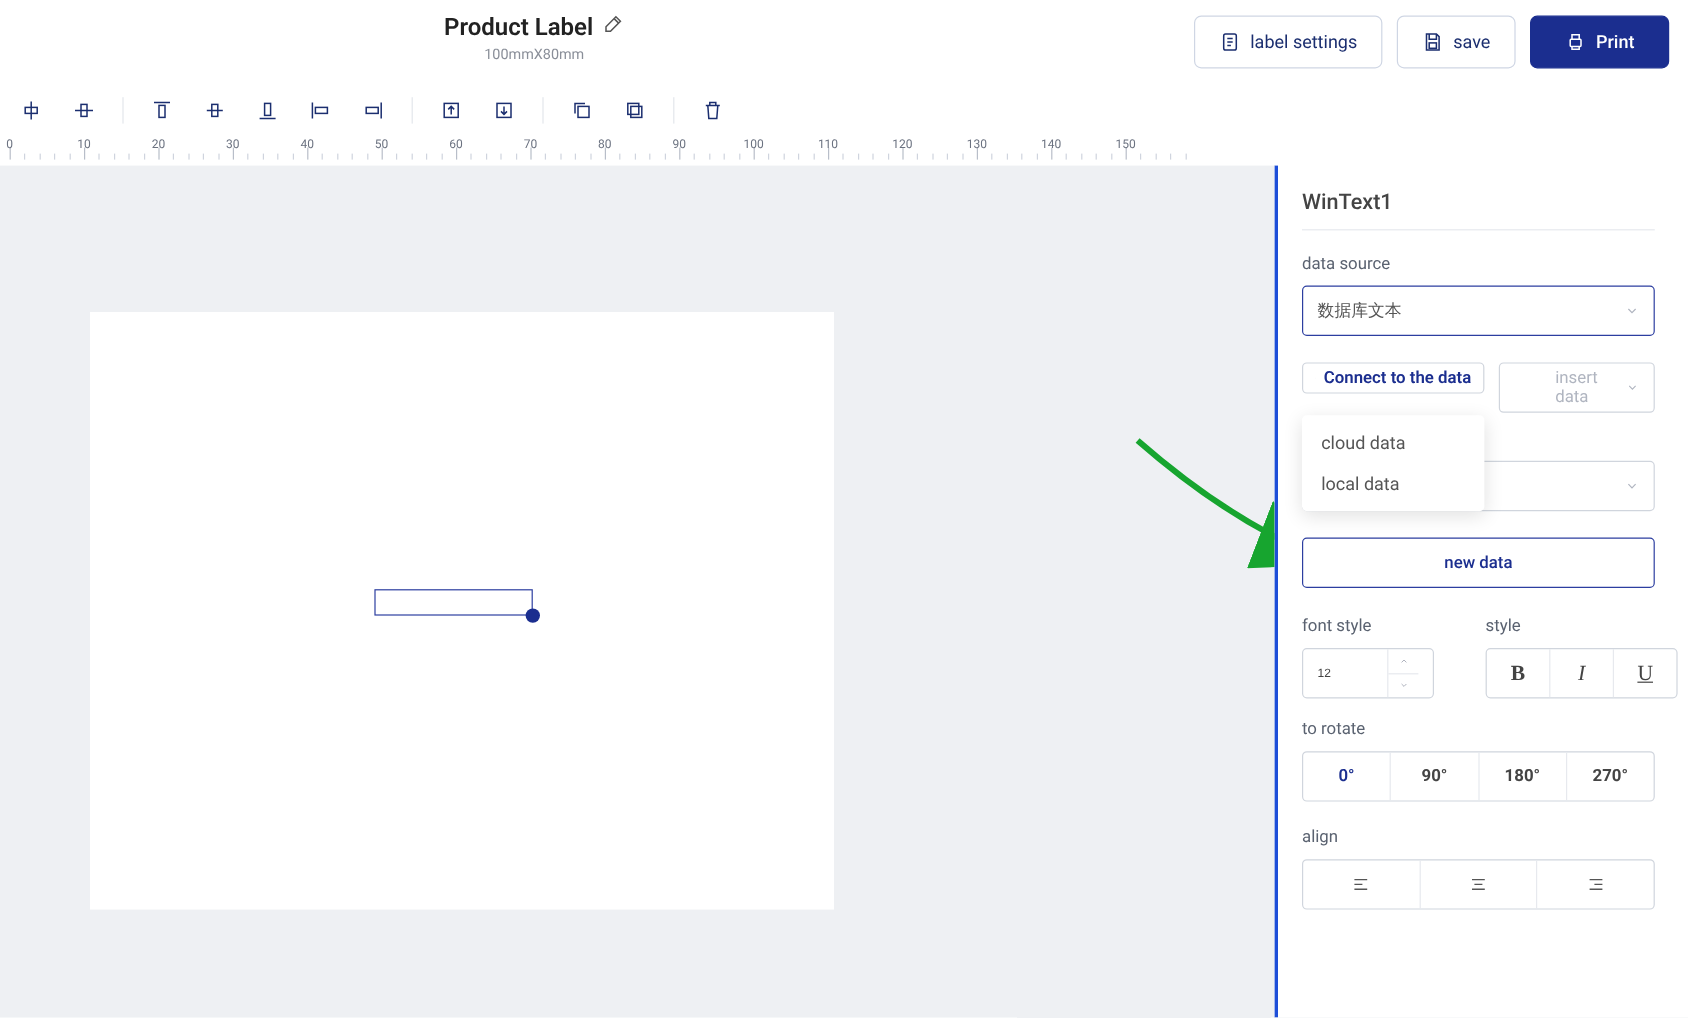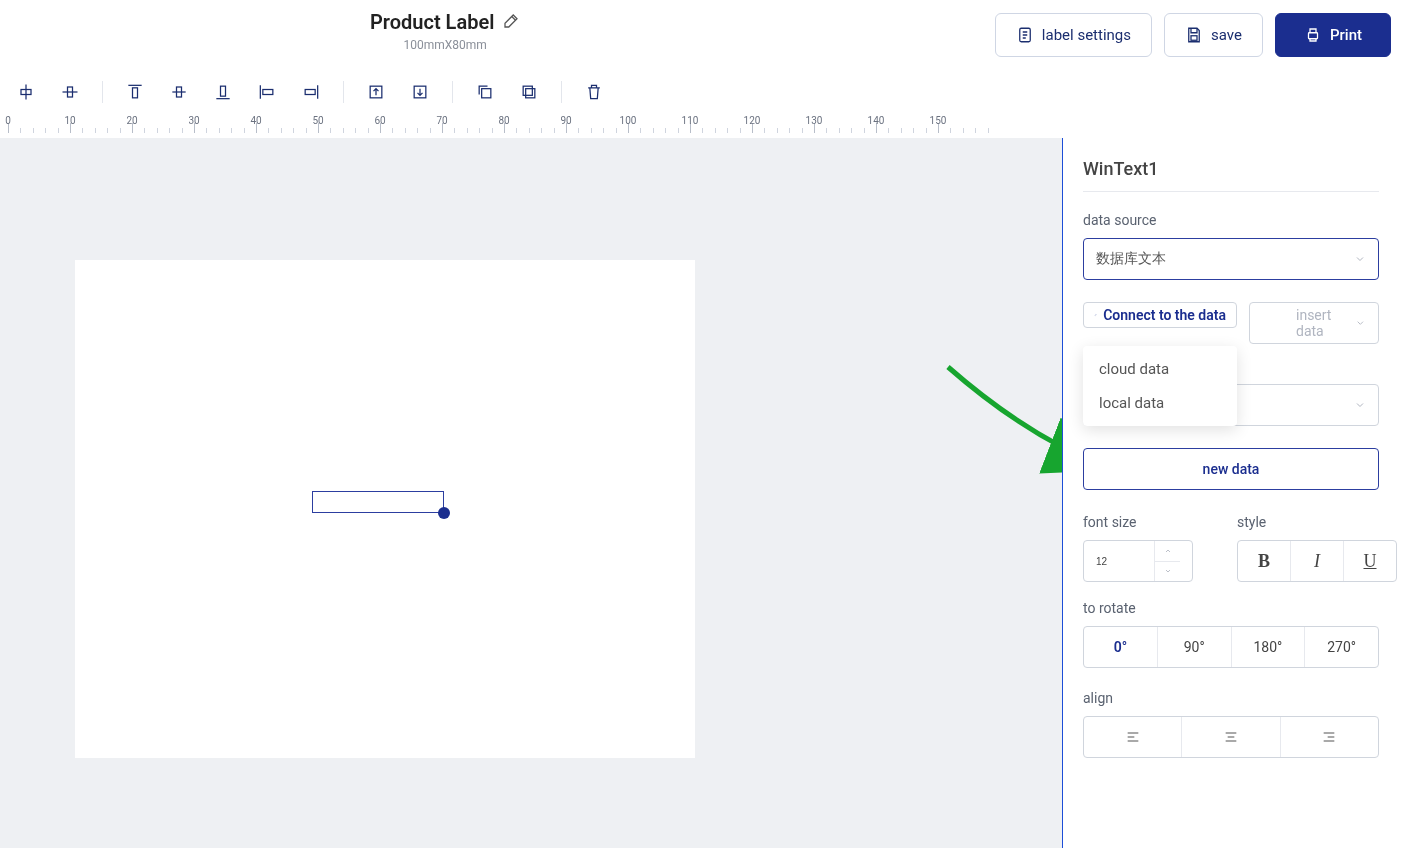--- a/index.html
+++ b/index.html
@@ -148,21 +148,21 @@
   .arrow-svg {
     position: absolute;
     left: 938px;
     top: 219px;
     pointer-events: none;
   }
 
   
   .panel {
     width: 345px;
-    border-left: 1px solid #1d4ed8;
+    border-left: 3px solid #1d4ed8;
     padding: 20px 28px 0 20px;
     overflow-y: auto;
   }
   .panel-title {
     font-size: 18px;
     color: #444;
     font-weight: 500;
     padding-bottom: 12px;
     border-bottom: 1px solid #e7e9ee;
     margin-bottom: 20px;
@@ -312,20 +312,21 @@
     height: 42px;
   }
   .seg4 > div {
     flex: 1;
     display: flex;
     align-items: center;
     justify-content: center;
     font-size: 14px;
     color: #444;
     cursor: pointer;
+    font-weight: bold;
   }
   .seg4 > div:not(:last-child) { border-right: 1px solid #e7e9ee; }
   .seg4 > div.active { color: #1b2e8f; font-weight: 600; }
 
   .seg3 {
     display: flex;
     border: 1px solid #d0d5dd;
     border-radius: 4px;
     height: 42px;
   }
@@ -630,21 +631,21 @@
       </div>
     </div>
 
     <div class="btn-wide">
       <span>new data</span>
     </div>
 
 
     <div class="row">
       <div>
-        <div class="field-label">font size</div>
+        <div class="field-label">font style</div>
         <div class="spinner">
           <input value="12" style="">
           <div class="arrows">
             <div>
                 <svg viewBox="0 0 24 24">
                   <path d="M6 15l6-6 6 6"></path>
                 </svg>
               </div>
             <div>
                 <svg viewBox="0 0 24 24">

